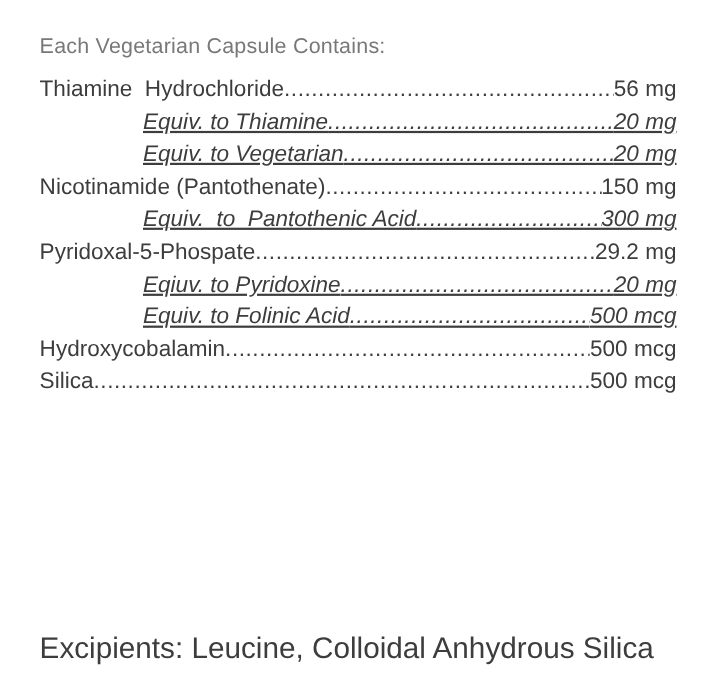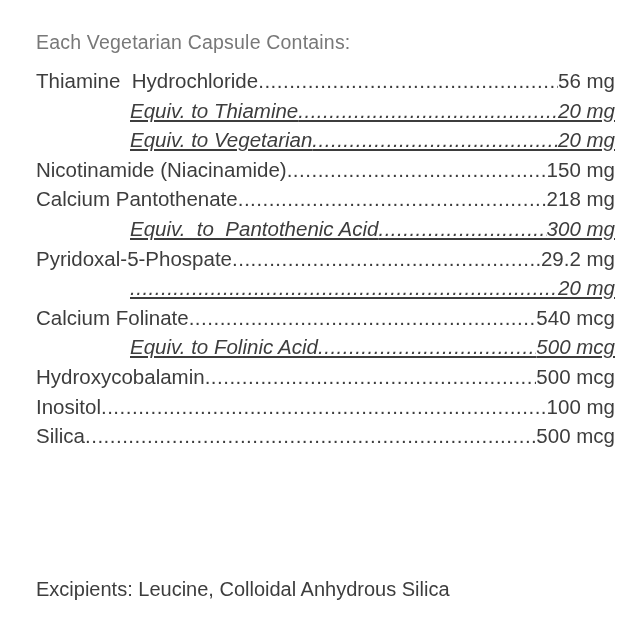--- a/index.html
+++ b/index.html
@@ -57,21 +57,21 @@
   }
   .value{
     flex:0 0 auto;
     white-space:pre;
   }
   .footer-line{
     position:absolute;
     left:36px;
     top:577px;
     color:var(--text);
-    font-size:20px;
+    font-size:27px;
     line-height:24px;
     text-align:right;
   }
 </style>
 </head>
 <body>
 
 <div class="label">
 
   <div class="header-line">Each Vegetarian Capsule Contains:</div>
@@ -90,71 +90,57 @@
   </div>
 
 
   <div class="row indent">
     <span class="name">Equiv. to Vegetarian</span>
     <span class="leader"></span>
     <span class="value">20 mg</span>
   </div>
 
   <div class="row">
-    <span class="name">Nicotinamide (Niacinamide)</span>
+    <span class="name">Nicotinamide (Pantothenate)</span>
     <span class="leader"></span>
     <span class="value">150 mg</span>
   </div>
 
-  <div class="row">
-    <span class="name">Calcium Pantothenate</span>
-    <span class="leader"></span>
-    <span class="value">218 mg</span>
-  </div>
 
   <div class="row indent">
     <span class="name">Equiv.  to  Pantothenic Acid</span>
     <span class="leader"></span>
     <span class="value">300 mg</span>
   </div>
 
   <div class="row">
     <span class="name">Pyridoxal-5-Phospate</span>
     <span class="leader"></span>
     <span class="value">29.2 mg</span>
   </div>
 
   <div class="row indent">
+    <span class="name">Eqiuv. to Pyridoxine</span>
     <span class="leader"></span>
     <span class="value">20 mg</span>
   </div>
 
-  <div class="row">
-    <span class="name">Calcium Folinate</span>
-    <span class="leader"></span>
-    <span class="value">540 mcg</span>
-  </div>
 
   <div class="row indent">
     <span class="name">Equiv. to Folinic Acid</span>
     <span class="leader"></span>
     <span class="value">500 mcg</span>
   </div>
 
   <div class="row">
     <span class="name">Hydroxycobalamin</span>
     <span class="leader"></span>
     <span class="value">500 mcg</span>
   </div>
 
-  <div class="row">
-    <span class="name">Inositol</span>
-    <span class="leader"></span>
-    <span class="value">100 mg</span>
-  </div>
 
   <div class="row">
     <span class="name">Silica</span>
     <span class="leader"></span>
     <span class="value">500 mcg</span>
   </div>
 </div>
 
   <div class="footer-line">Excipients: Leucine, Colloidal Anhydrous Silica</div>
 </div>

